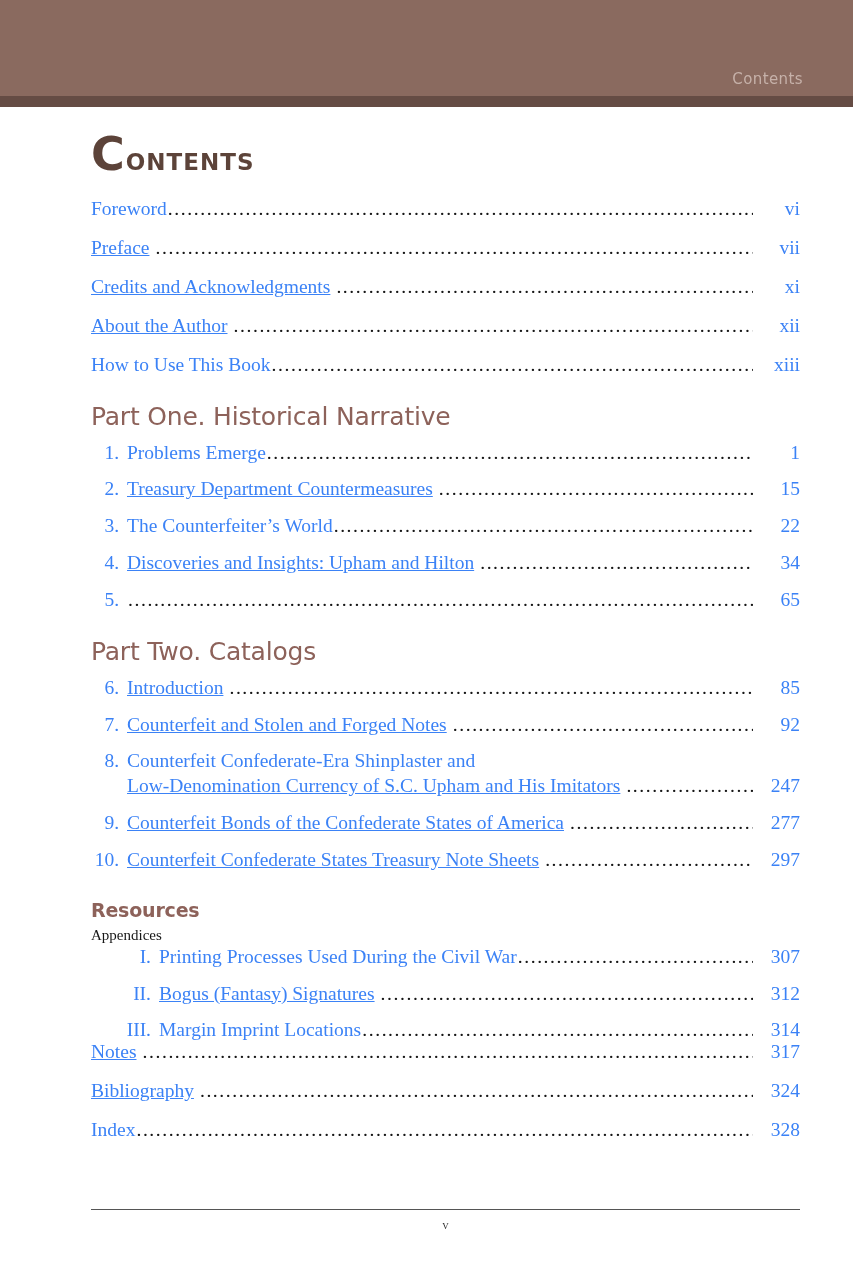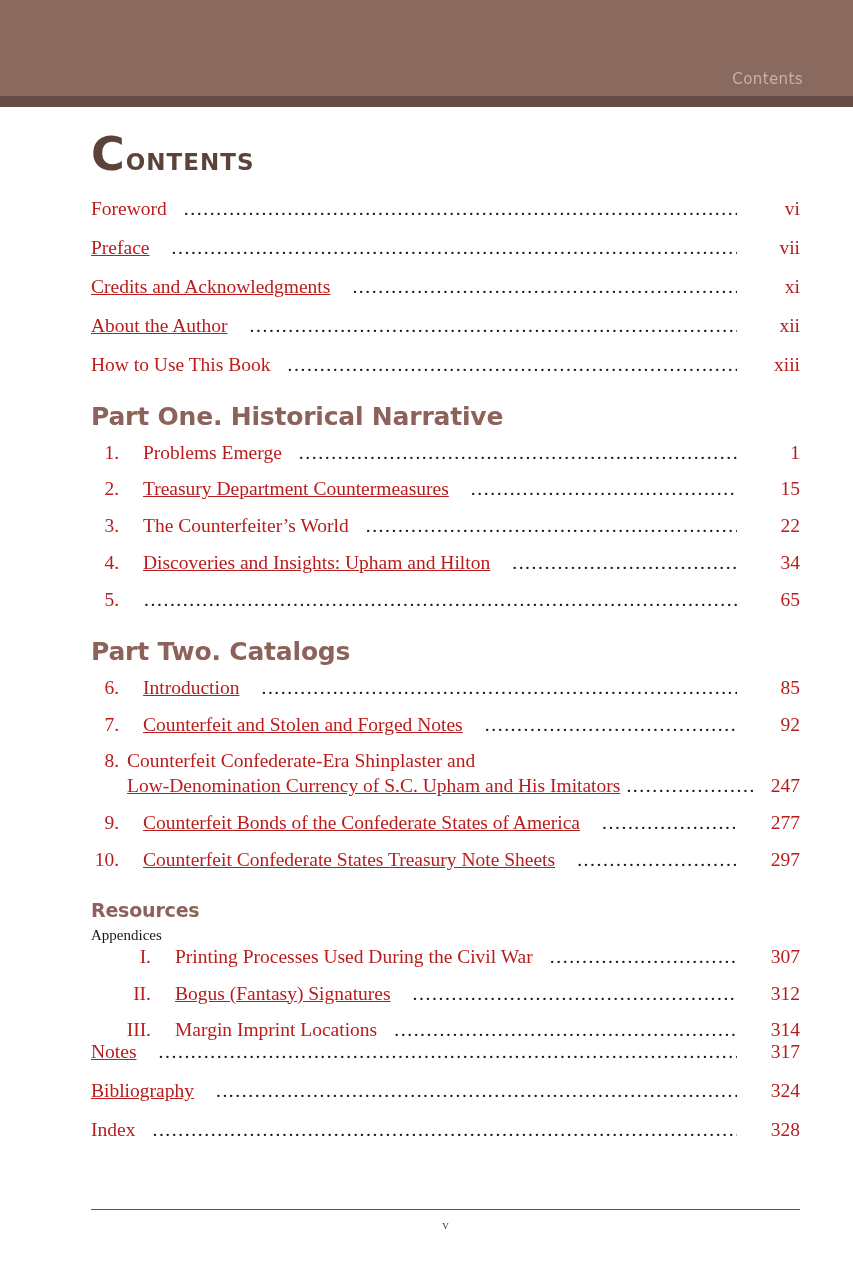--- a/index.html
+++ b/index.html
@@ -77,22 +77,21 @@
     margin: 0;
     padding: 0;
     list-style: none;
   }
   .toc-row {
     display: flex;
     align-items: flex-end;
     font-size: 19.5px;
     line-height: 1.12;
     margin-top: 15px;
-    color: #b91c1c;
-    gap: 16px;
+    color: #3b82f6;
   }
   .toc-row.front-row { margin-top: 17px; }
   .toc-row:first-child { margin-top: 0; }
 
   .row-num {
     flex: 0 0 auto;
     text-align: right;
     padding-right: 8px;
   }
   .row-num.chapter-num { width: 28px; }
@@ -132,21 +131,21 @@
   }
   .toc-row.wrapped .wrap-line {
     display: flex;
     align-items: baseline;
   }
   .toc-row.wrapped .wrap-line.second { margin-top: 3px; }
 
   
   .part-heading {
     font-family: "DejaVu Sans", "Liberation Sans", sans-serif;
-    font-weight: bold;
+    font-weight: normal;
     font-size: 25px;
     color: #8d625a;
     margin-top: 26px;
     margin-bottom: 11px;
     letter-spacing: -0.2px;
     white-space: nowrap;
   }
   .section-heading {
     font-family: "DejaVu Sans", "Liberation Sans", sans-serif;
     font-weight: bold;

